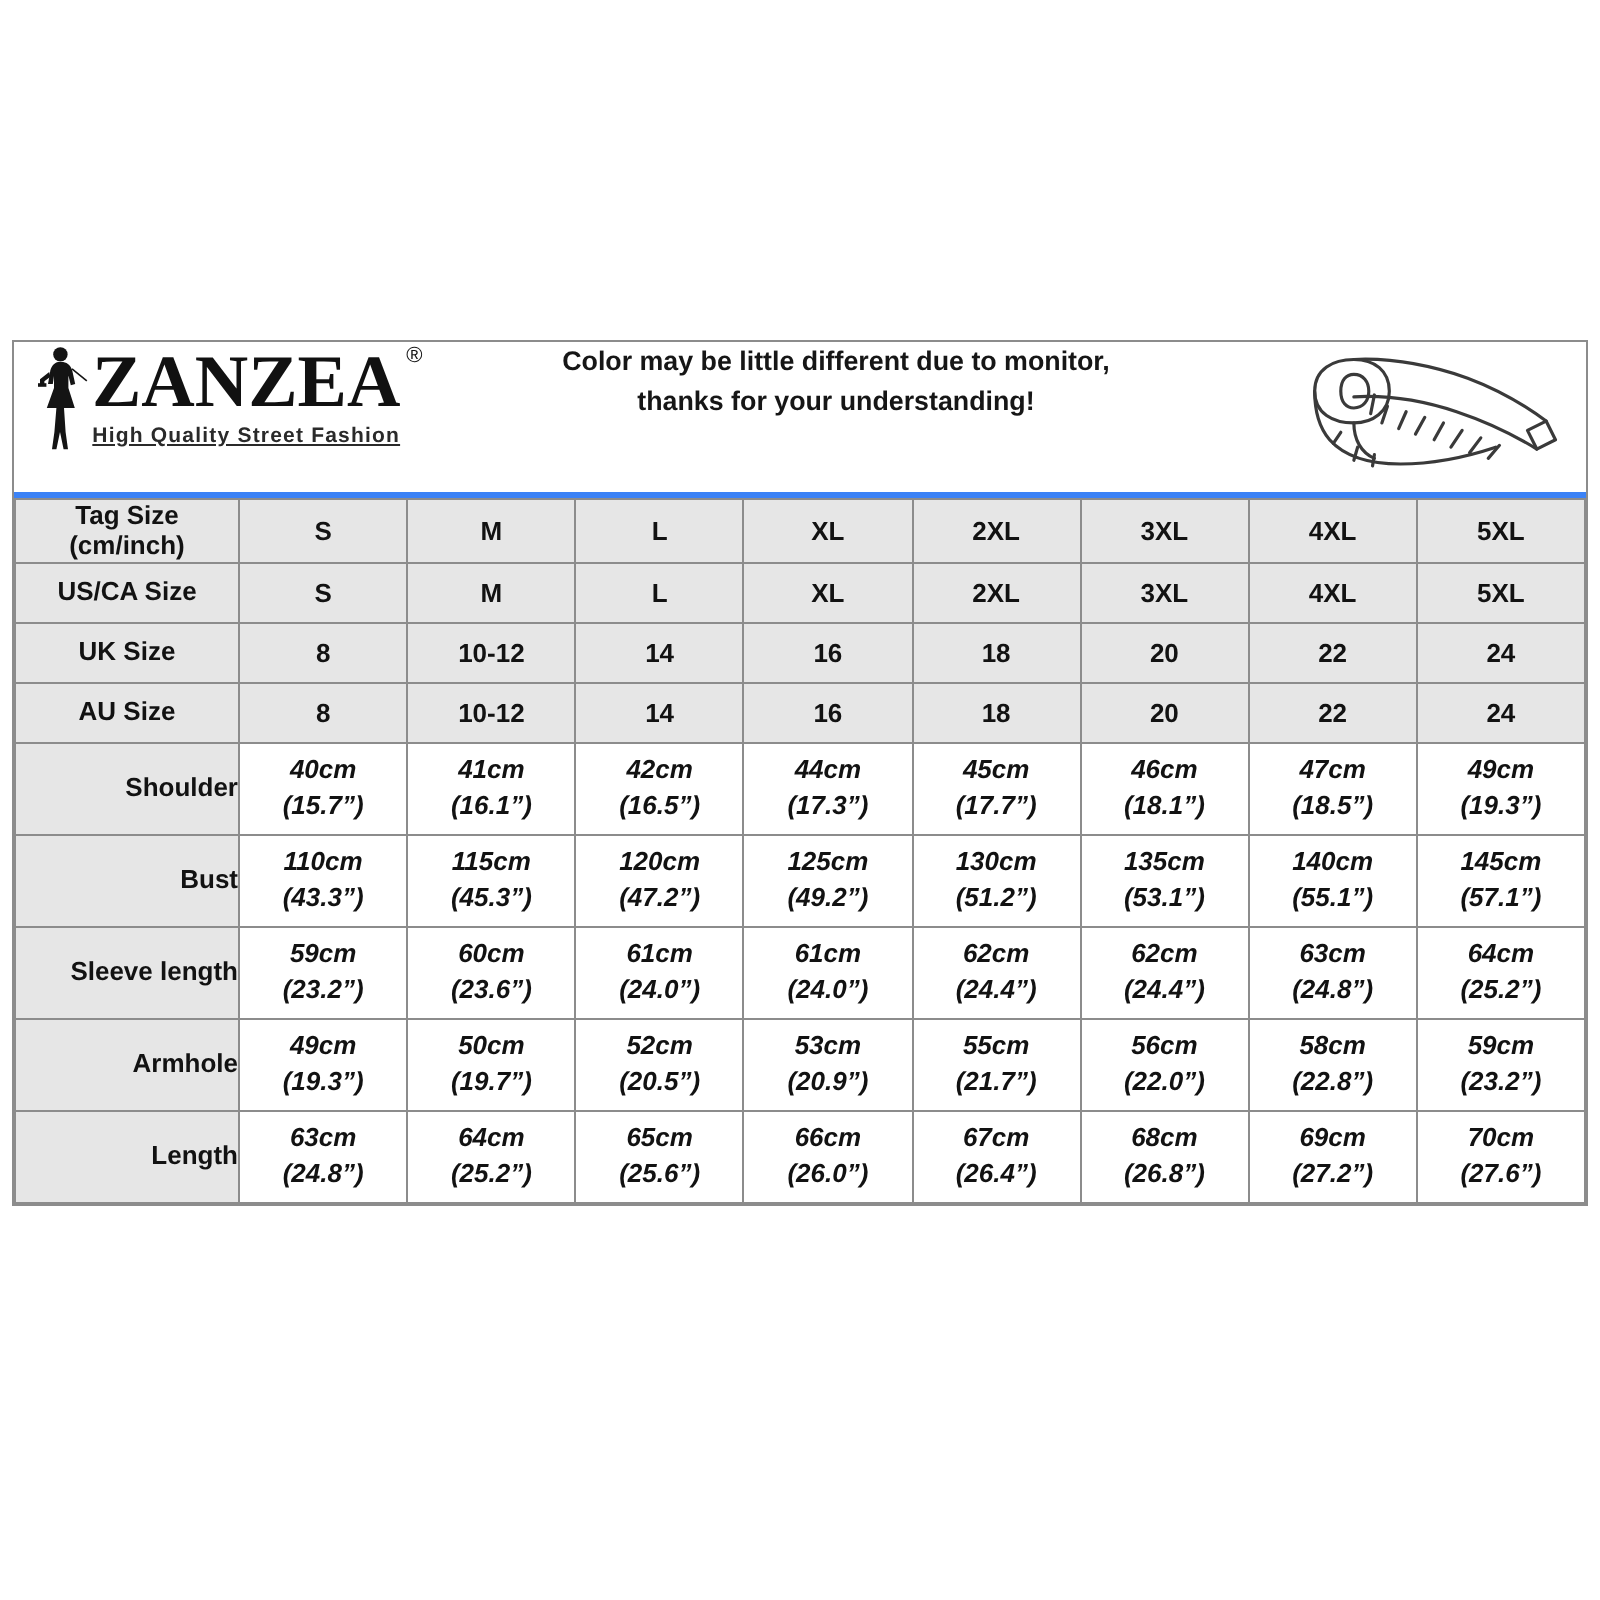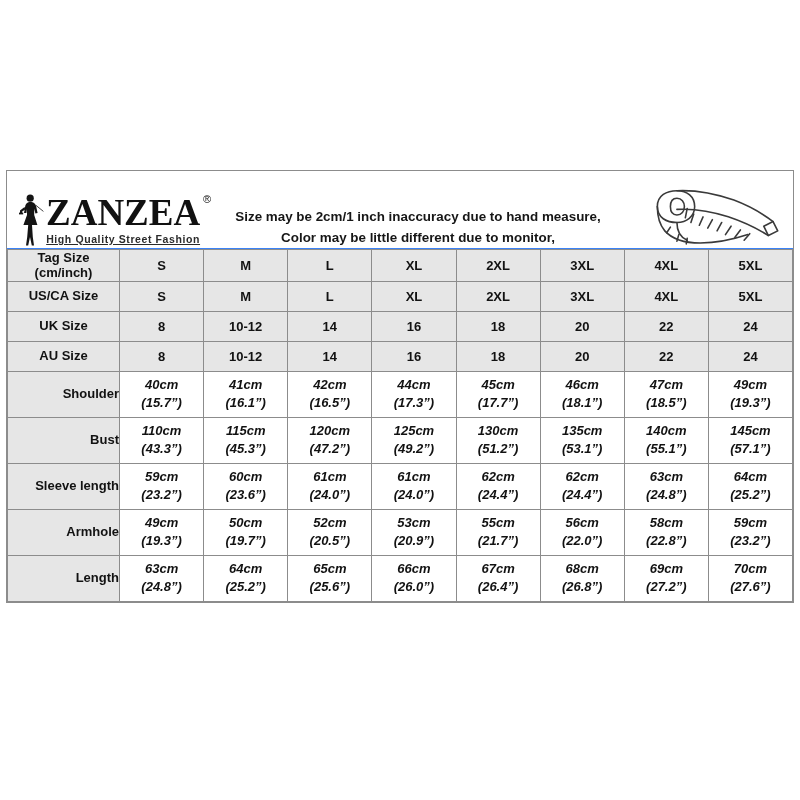--- a/index.html
+++ b/index.html
@@ -28,23 +28,23 @@
     top: 170px;
     width: 788px;
     border: 1px solid #8c8c8c;
     box-sizing: border-box;
     background: #ffffff;
   }
 
   
   .header {
     display: flex;
-    align-items: flex-end;
+    align-items: flex-start;
     height: 78px;
-    border-bottom: 1px solid #3b82f6;
+    border-bottom: 3px solid #3b82f6;
     background: #ffffff;
     box-sizing: border-box;
   }
   .brand {
     width: 186px;
     flex: 0 0 186px;
     display: flex;
     align-items: center;
     padding-left: 8px;
     box-sizing: border-box;
@@ -170,22 +170,22 @@
         </div>
         <div class="brand-text">
           <div class="brand-word">
             <span>ZANZEA</span><span class="brand-reg">®</span>
           </div>
           <div class="brand-tagline">High Quality Street Fashion</div>
         </div>
       </div>
 
       <div class="notice">
-        <div>Size may be 2cm/1 inch inaccuracy due to hand measure,</div>
         <div>Color may be little different due to monitor,</div>
+        <div>thanks for your understanding!</div>
       </div>
 
       <div class="tape">
         <svg viewBox="0 0 150 70" width="140" height="66" aria-hidden="true">
           <g fill="none" stroke="#3a3a3a" stroke-width="1.7" stroke-linejoin="round" stroke-linecap="round">
             <path d="M10 26 C10 14 20 9 31 9 C42 9 50 15 50 26 C50 37 41 43 31 43 C20 43 10 38 10 26 Z"></path>
             <path d="M24 26 C24 20 27 17 31 17 C36 17 39 21 39 26 C39 31 36 35 31 35 C27 35 24 32 24 26 Z"></path>
             <path d="M31 9 C52 8 72 12 92 19 C108 25 122 33 134 42 L139 52 L129 57 C116 49 101 42 86 37 C68 31 49 28 31 29"></path>
             <path d="M10 26 C10 36 12 45 18 52 C26 61 40 65 56 65 C74 65 92 61 107 56"></path>
             <path d="M31 43 C31 52 35 59 42 62"></path>

